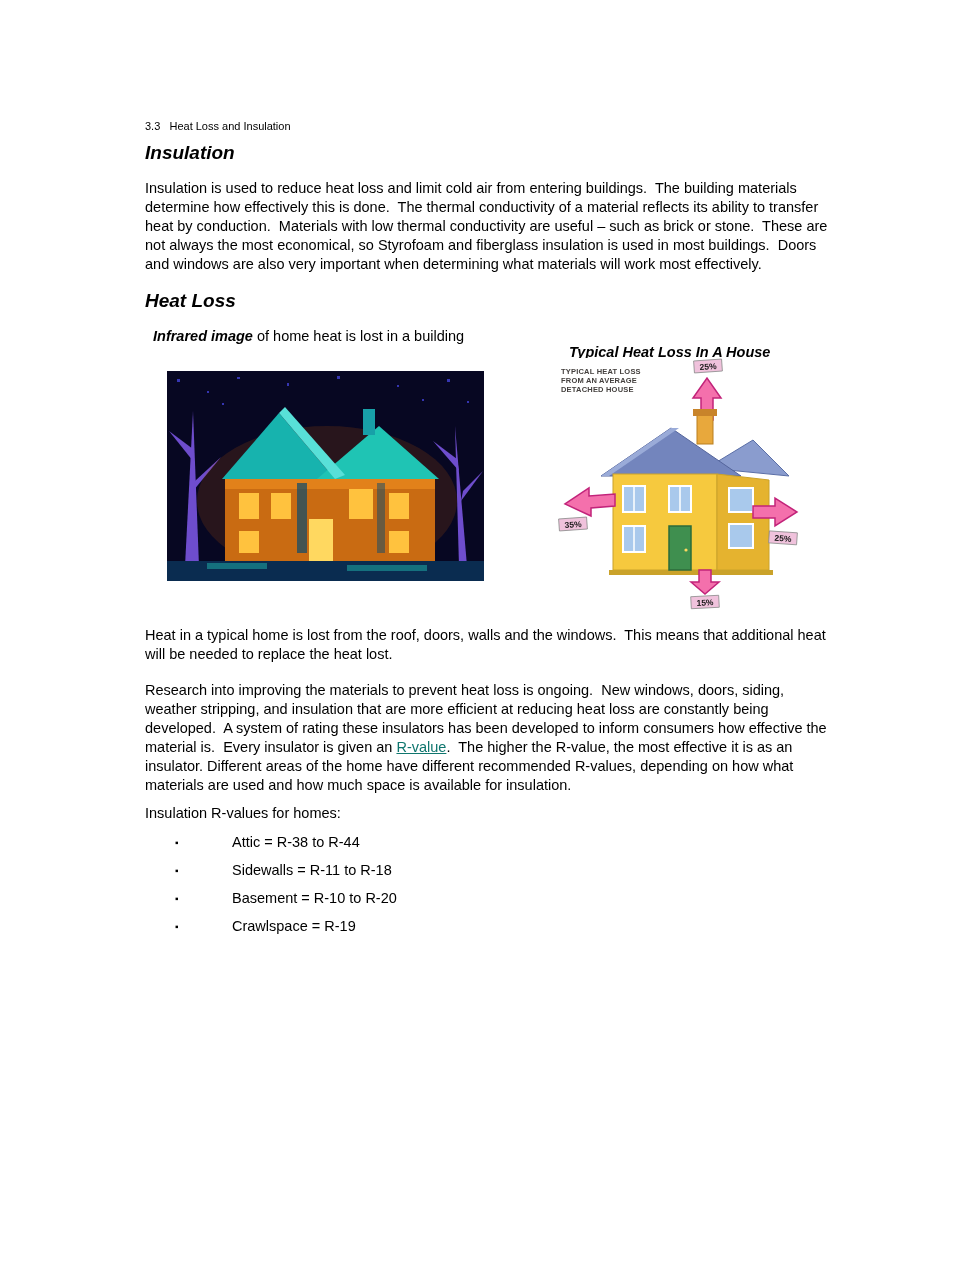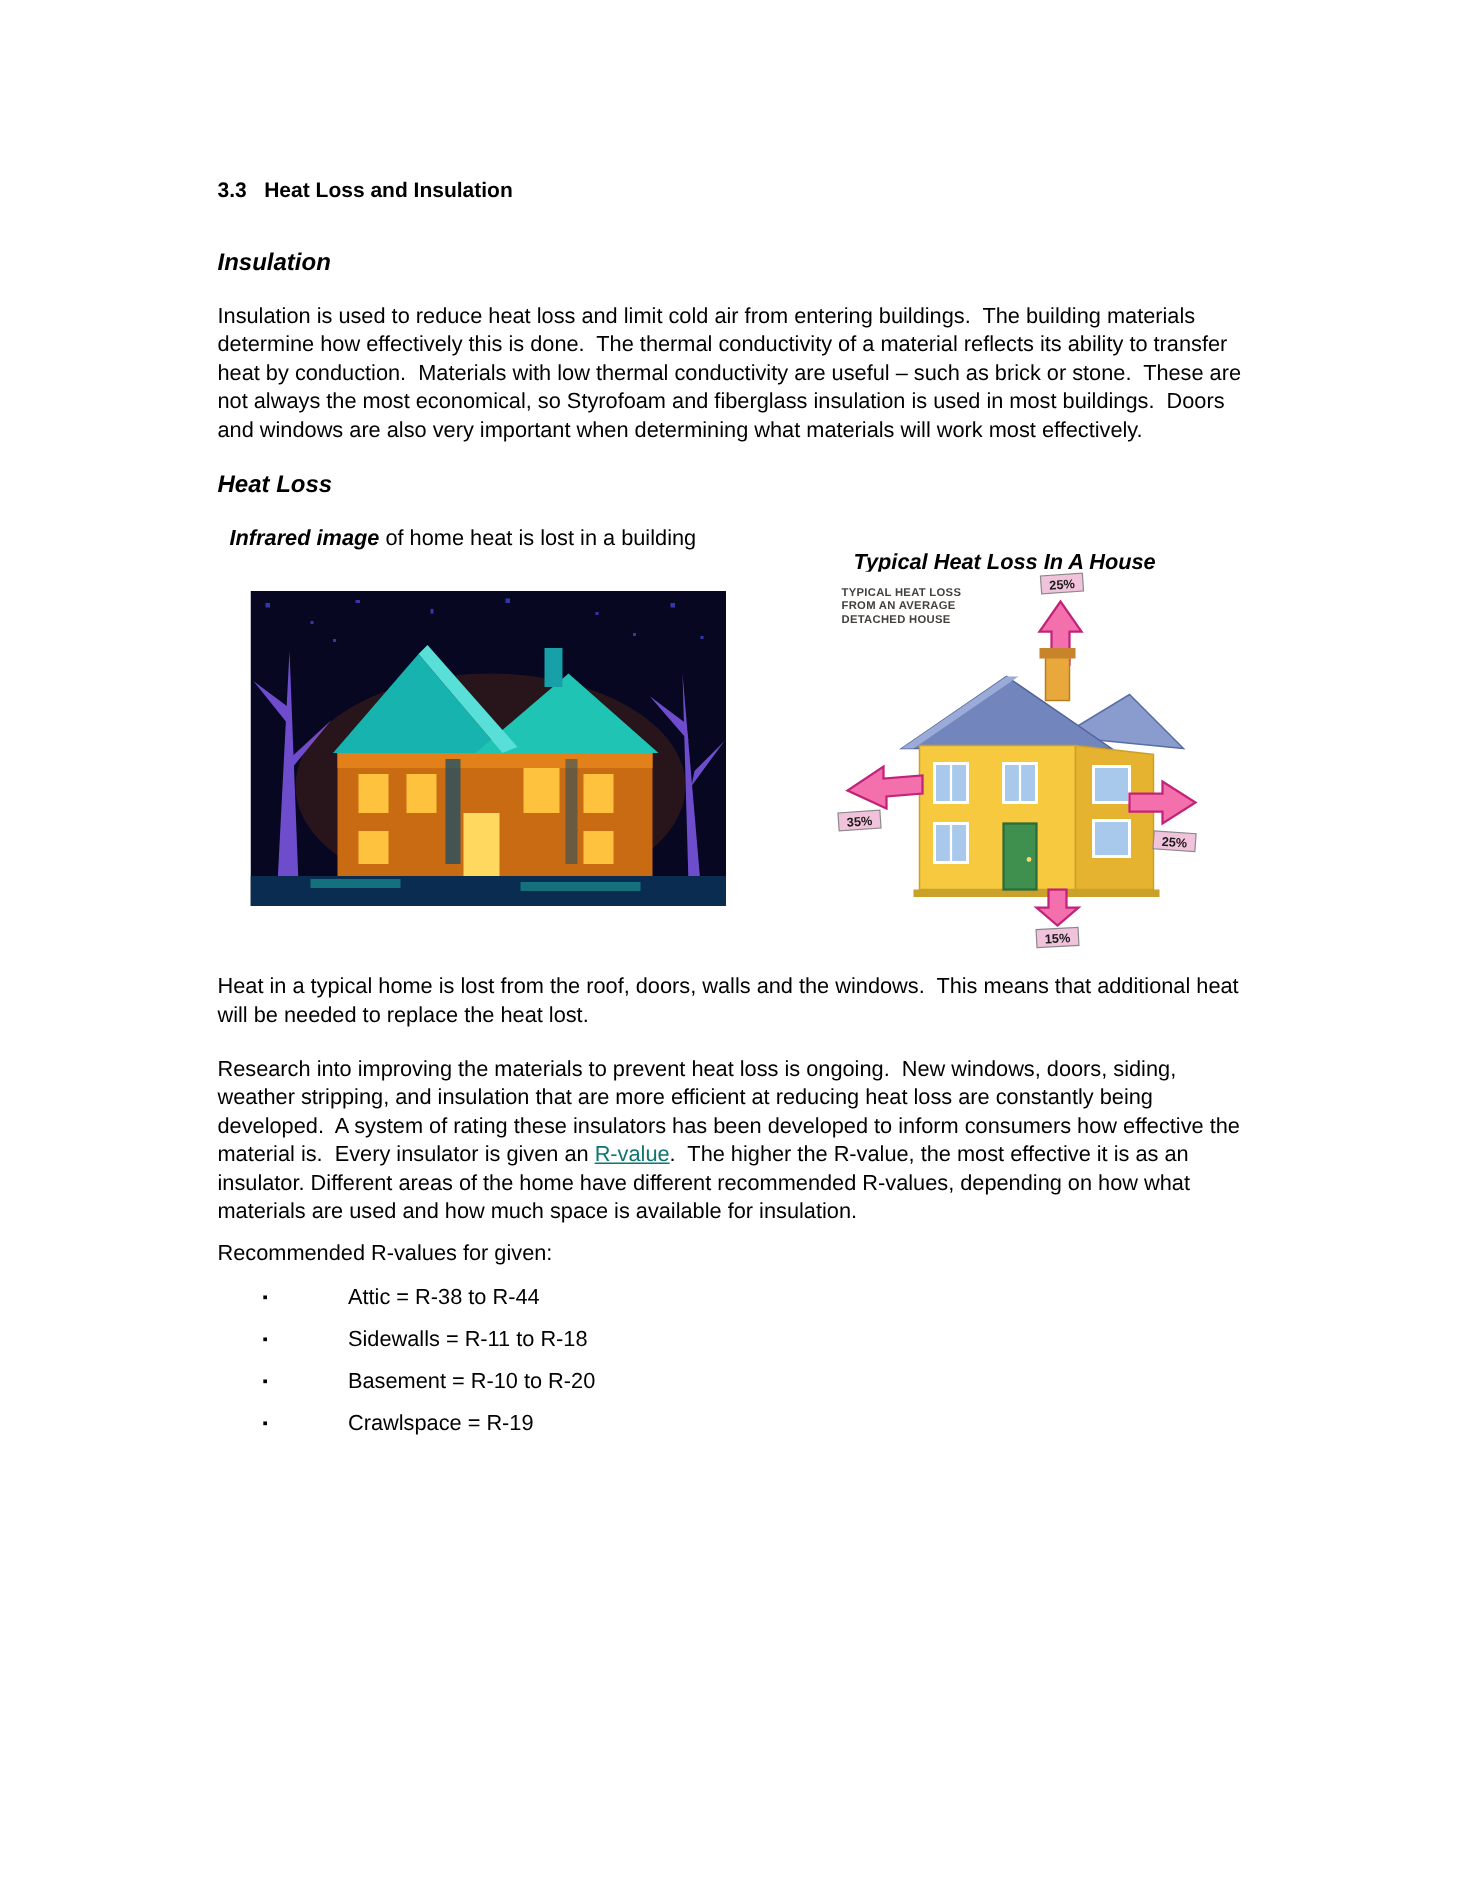--- a/index.html
+++ b/index.html
@@ -7,22 +7,22 @@
   html,body { background:#ffffff; }
   .page {
     position:relative;
     width:979px; height:1266px;
     background:#ffffff;
     font-family:"Liberation Sans","DejaVu Sans",sans-serif;
     font-size:14.5px; line-height:19px; color:#000000;
     overflow:hidden;
   }
   .content { position:absolute; left:145px; top:117px; width:691px; }
-  h1 { font-size:14px; font-weight:bold; margin-bottom:30px; white-space:pre-wrap; }
-  h2 { font-size:16px; font-weight:bold; font-style:italic; margin-bottom:17px; white-space:pre-wrap; }
+  h1 { font-size:11px; font-weight:normal; margin-bottom:7px; white-space:pre-wrap; }
+  h2 { font-size:19px; font-weight:bold; font-style:italic; margin-bottom:17px; white-space:pre-wrap; }
   p  { margin-bottom:17px; white-space:pre-wrap; }
   p.mb-sm { margin-bottom:9px; }
   .figure-row { position:relative; height:272px; margin-bottom:27px; white-space:normal; }
   .caption-left  { position:absolute; left:8px; top:0; white-space:pre-wrap; }
   .caption-left .cap-bold { font-weight:bold; font-style:italic; }
   .caption-right { position:absolute; left:424px; top:16px; font-weight:bold; font-style:italic; }
   .infrared-wrap { position:absolute; left:22px;  top:44px; width:317px; height:210px; }
   .house-wrap    { position:absolute; left:412px; top:31px; width:242px; height:252px; }
   a.rvalue { color:#0f766e; text-decoration:underline; cursor:pointer; }
   ul.rlist { list-style:none; margin-top:10px; }
@@ -166,21 +166,21 @@
             <text class="pct" x="148" y="247.5">15%</text>
           </g>
         </svg>
       </div>
     </div>
 
     <p>Heat in a typical home is lost from the roof, doors, walls and the windows.  This means that additional heat will be needed to replace the heat lost.</p>
 
     <p class="mb-sm"><span>Research into improving the materials to prevent heat loss is ongoing.  New windows, doors, siding, weather stripping, and insulation that are more efficient at reducing heat loss are constantly being developed.  A system of rating these insulators has been developed to inform consumers how effective the material is.  Every insulator is given an </span><a class="rvalue" href="#">R-value</a><span>.  The higher the R-value, the most effective it is as an insulator. Different areas of the home have different recommended R-values, depending on how what materials are used and how much space is available for insulation.</span></p>
 
-    <p class="mb-sm">Recommended R-values for given:</p>
+    <p class="mb-sm">Insulation R-values for homes:</p>
 
     <ul class="rlist">
       <li>
           <span class="marker">▪</span>
           <span>Attic = R-38 to R-44</span>
         </li>
       <li>
           <span class="marker">▪</span>
           <span>Sidewalls = R-11 to R-18</span>
         </li>

